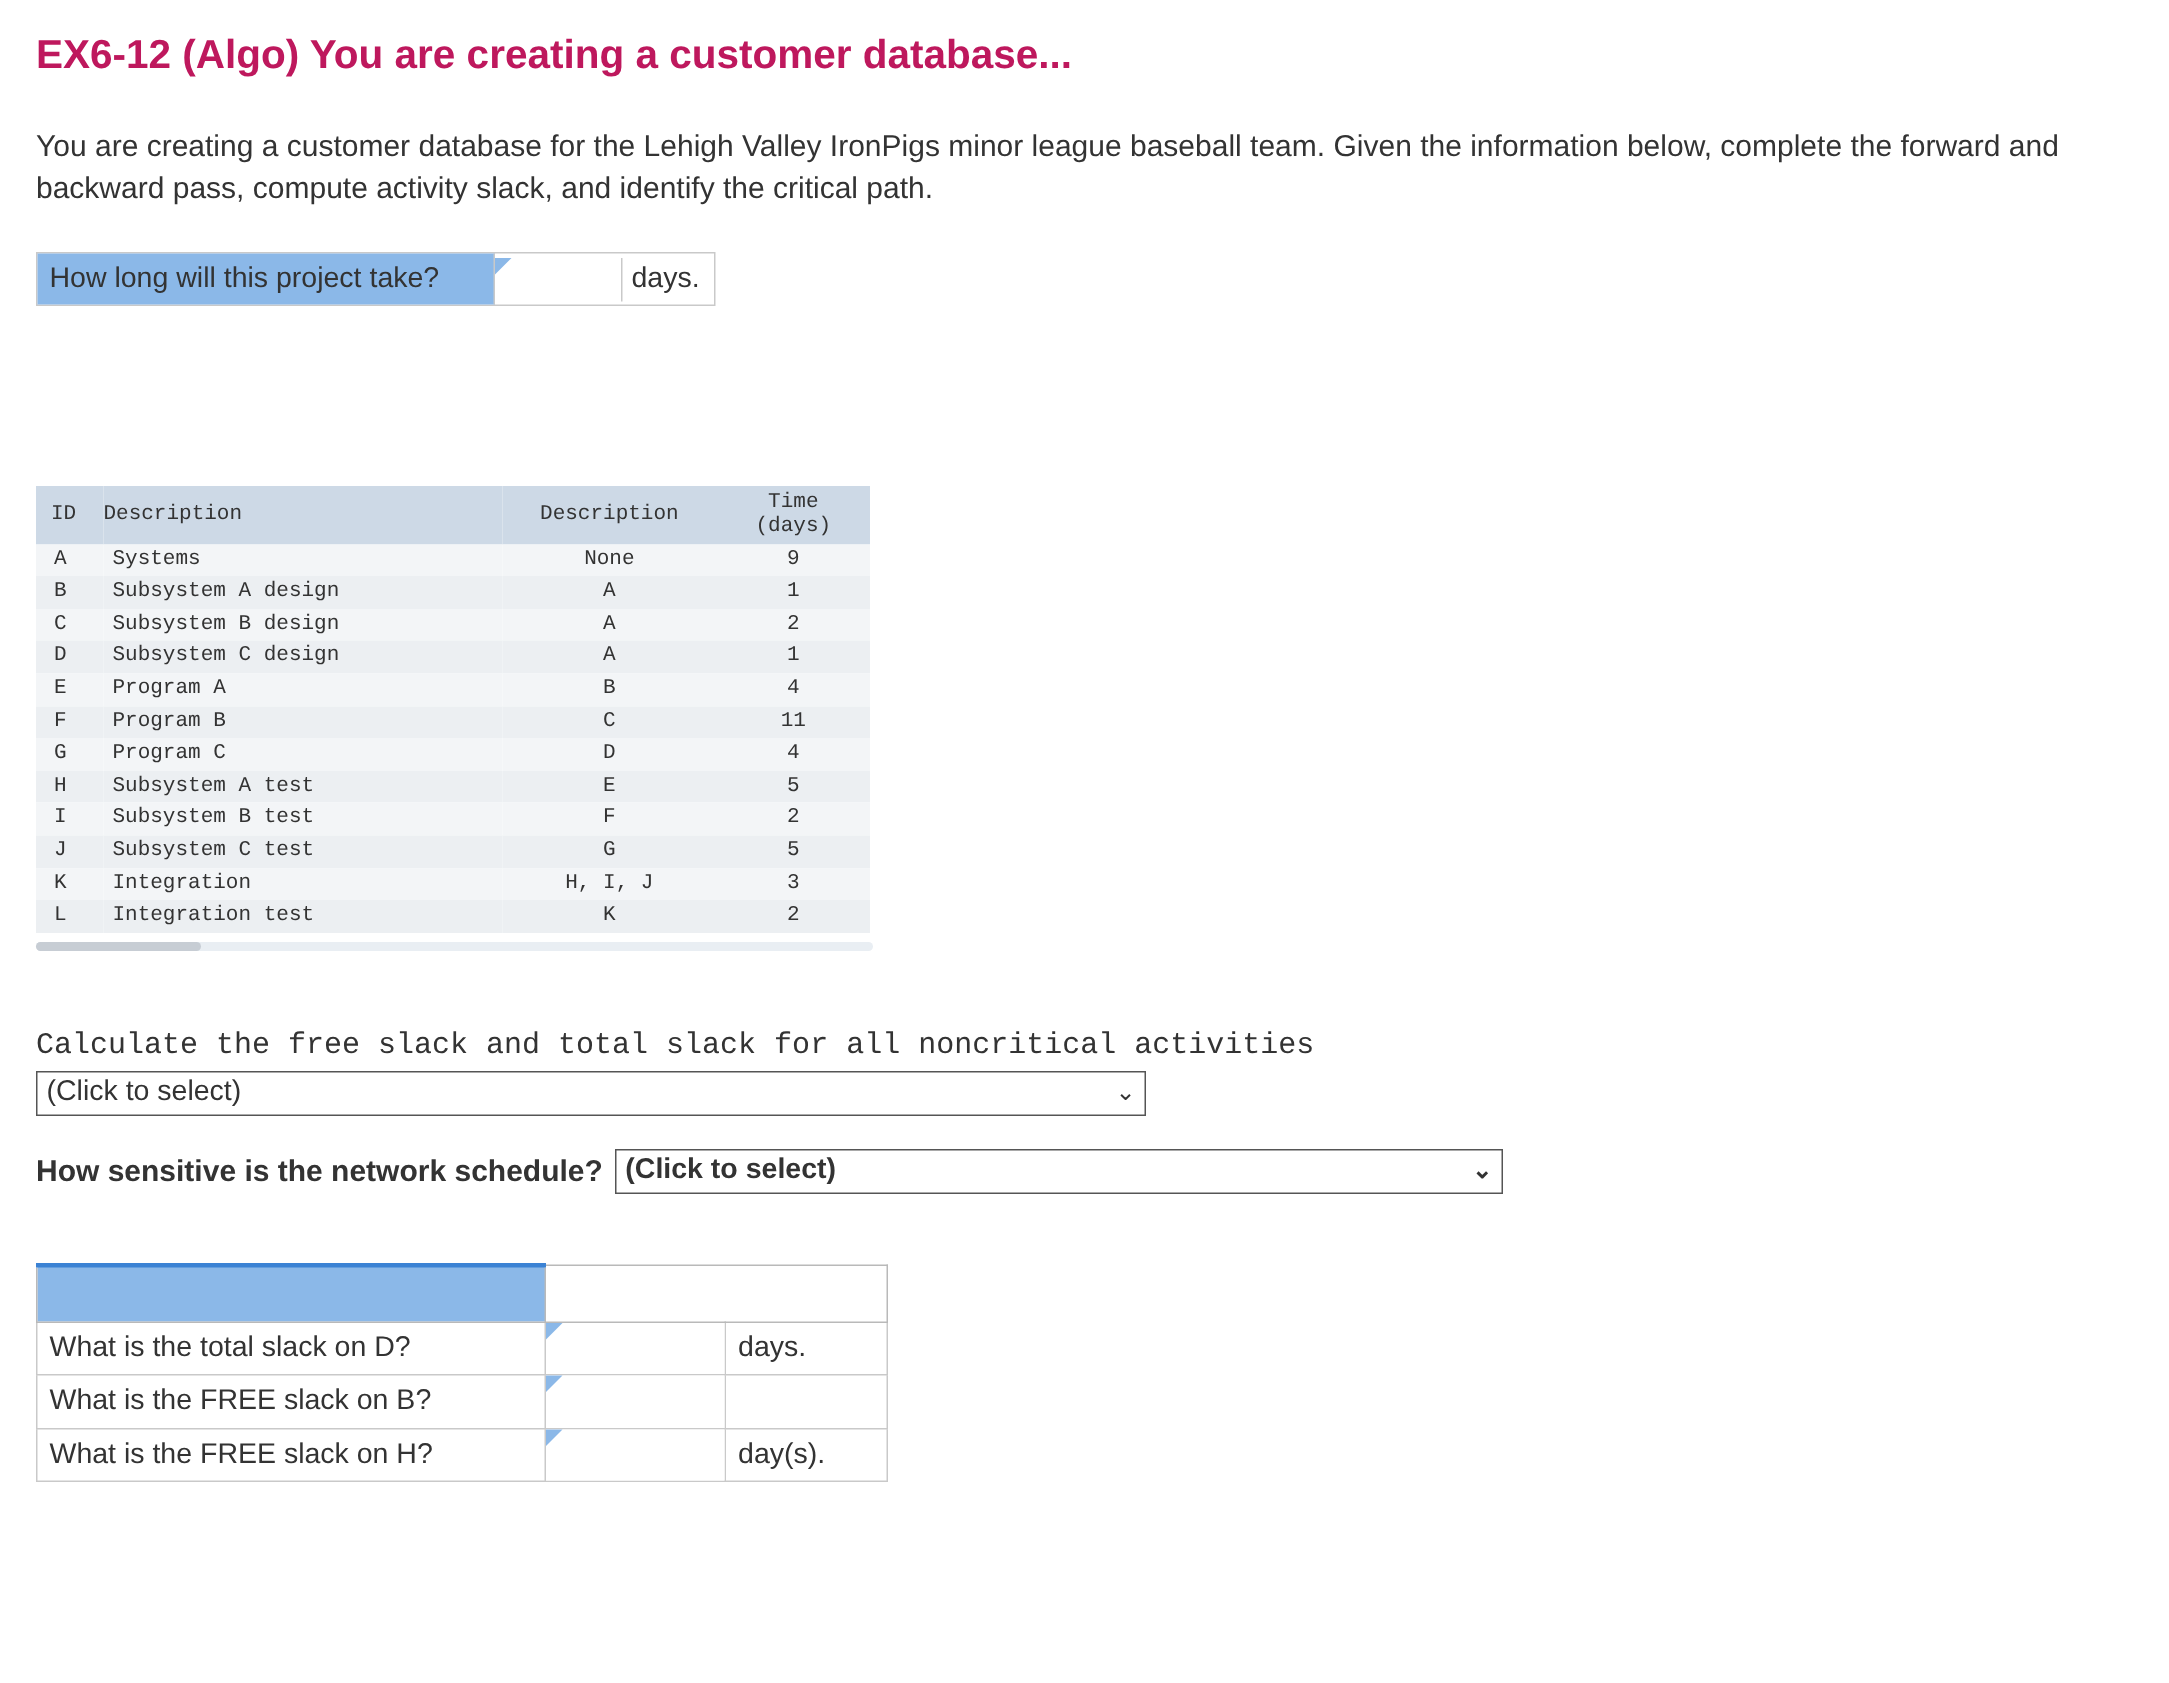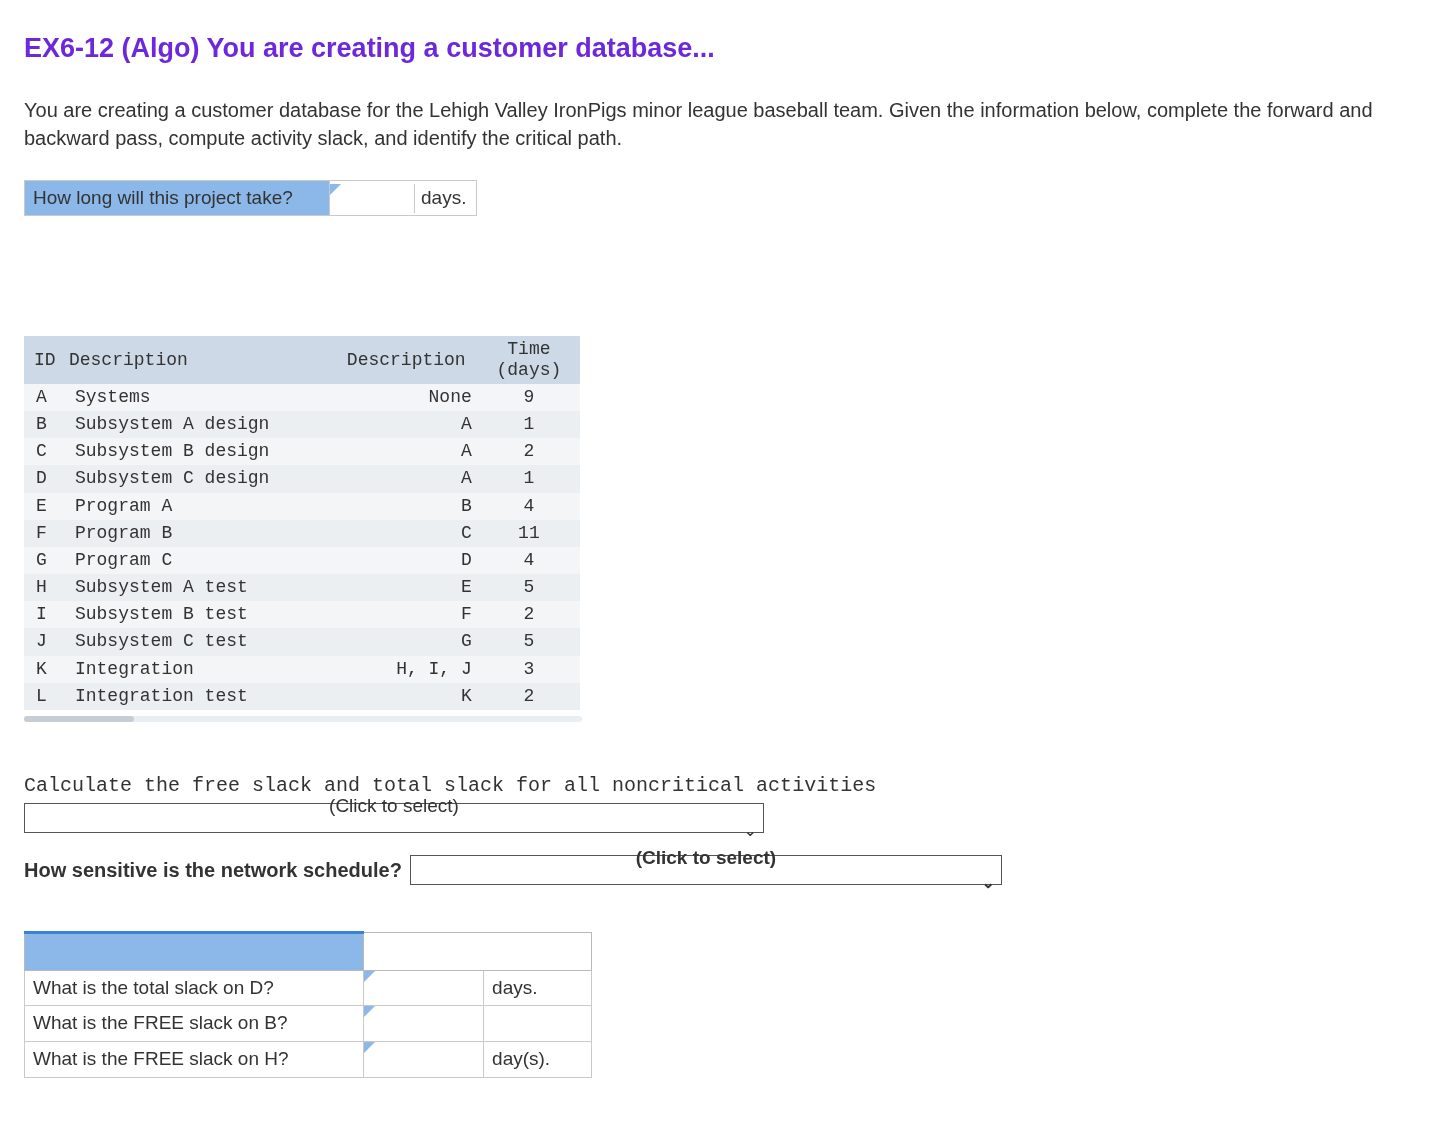--- a/index.html
+++ b/index.html
@@ -8,22 +8,22 @@
     color: #333;
     margin: 0;
     padding: 18px 24px;
     font-size: 20px;
     line-height: 1.4;
     background: #fff;
   }
   h1 {
     font-size: 27px;
     font-weight: 700;
-    margin: 12px 0 28px 0;
-    color: #6d28d9;
+    margin: 0 0 28px 0;
+    color: #be185d;
   }
   .intro { margin-bottom: 28px; }
 
   
   .q1 {
     display: inline-flex;
     align-items: center;
     border: 1px solid #c9c9c9;
     font-size: 19px;
     margin-bottom: 120px;
@@ -56,40 +56,40 @@
     width:0;height:0;
     border-top:11px solid #8bb8e8;
     border-right:11px solid transparent;
     z-index:3;
   }
 
   
   .data-table {
     border-collapse: collapse;
     font-family: "Courier New", Courier, monospace;
-    font-size: 18px;
+    font-size: 14px;
     width: 556px;
     margin-bottom: 6px;
   }
   .data-table th {
     background: #cdd9e6;
     font-weight: normal;
     font-family: "Courier New", Courier, monospace;
     padding: 3px 6px;
     text-align: center;
     line-height:1.15;
   }
   .data-table th.desc { text-align: left; padding-left: 0; }
   .data-table th.id { text-align:left; padding-left:10px;}
   .data-table td {
     padding: 1px 6px;
   }
   .data-table td.id { width:44px; padding-left:12px;}
   .data-table td.desc { width:260px; white-space:pre;font-family:Liberation Mono, monospace;}
-  .data-table td.pred { text-align:right; width:140px;}
+  .data-table td.pred { text-align:center; width:140px;}
   .data-table td.time { text-align:center; width:100px;}
   .data-table tbody tr:nth-child(odd) td { background:#f3f5f7; }
   .data-table tbody tr:nth-child(even) td { background:#eceff2; }
   .tbl-scroll {
     width: 558px;
     height: 6px;
     background: #e9eef3;
     border-radius:3px;
     margin-bottom: 50px;
   }
@@ -105,21 +105,20 @@
     display:inline-flex;
     align-items:center;
     justify-content:center;
     border:1px solid #555;
     height:30px;
     font-size:19px;
     padding: 2px 6px 2px 6px;
     background:#fff;
     cursor:pointer;
     vertical-align: middle;
-    flex-direction: column;
   }
   .fake-select.wide { width:740px; }
   .fake-select.med { width:592px; margin-left:4px;}
   .fake-select .chev{
     font-size:16px;
     margin-left:auto;
     padding-left:8px;
   }
   .sens-row{
     margin-top:22px;

